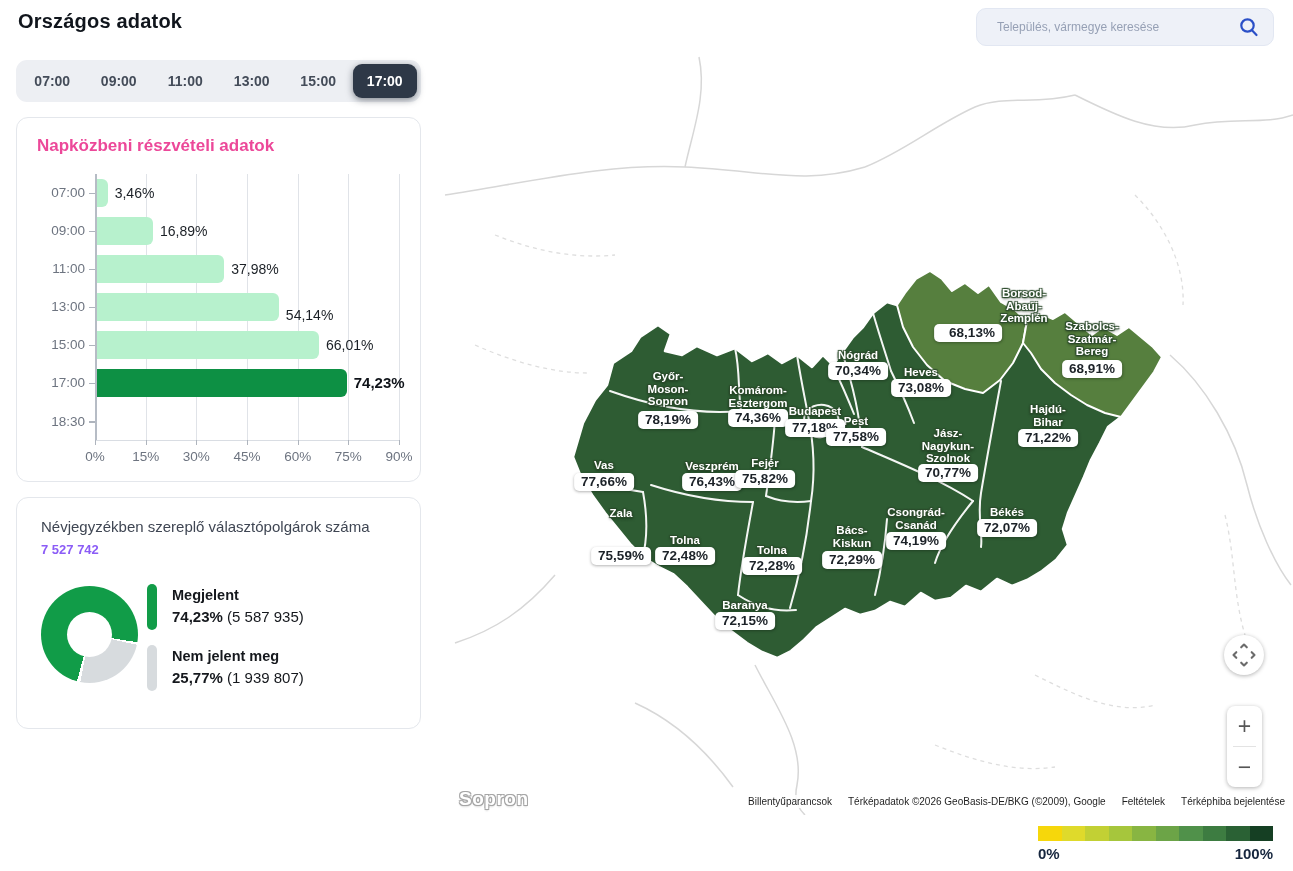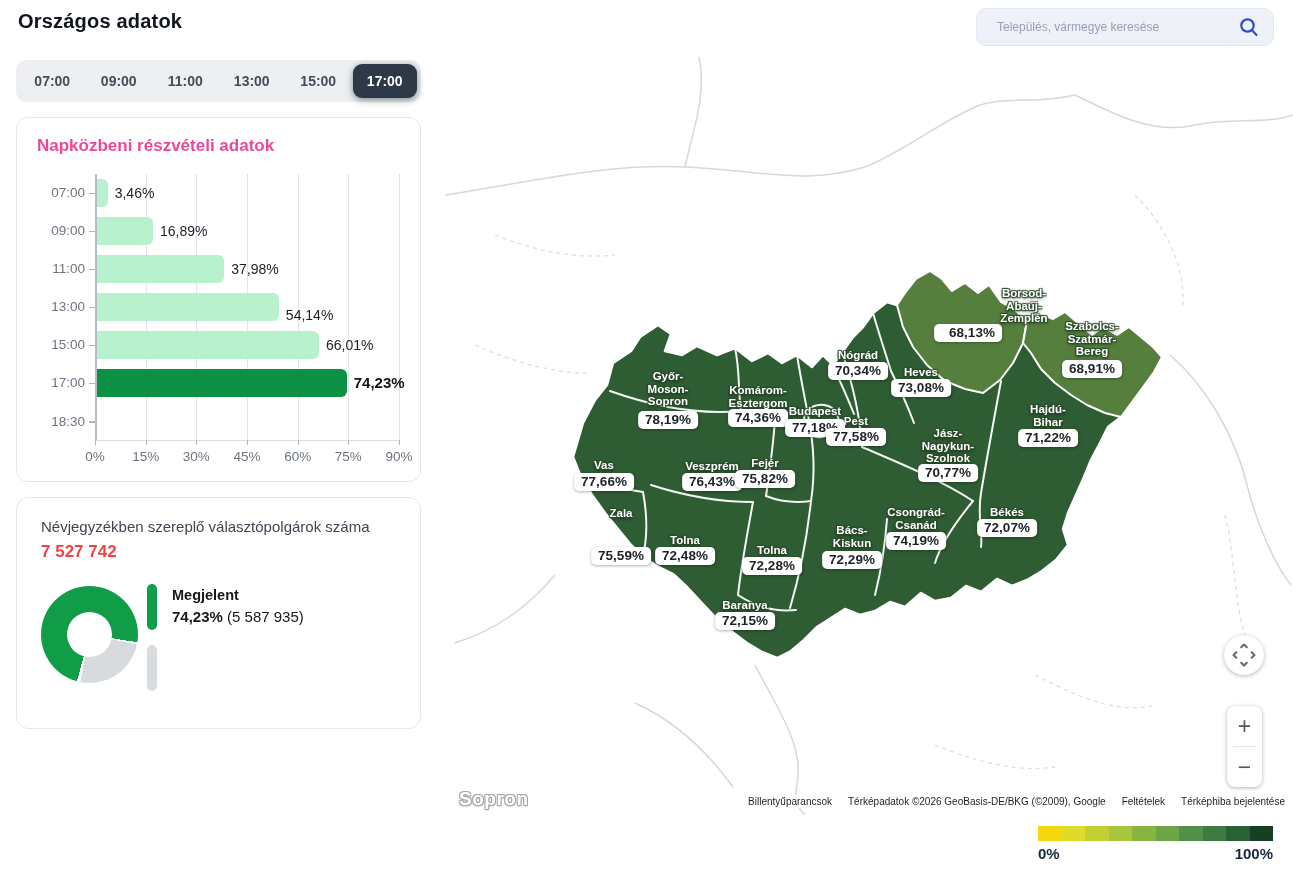--- a/index.html
+++ b/index.html
@@ -37,21 +37,21 @@
   .row .ylab { position:absolute; left:-62px; width:52px; text-align:right; top:0; height:100%;
     line-height:38.1px; font-size:13.5px; color:#6d7480; }
   .row::before { content:""; position:absolute; left:-6px; top:18.5px; width:6px; height:1.5px; background:#aeb4bd; }
   .bar { position:absolute; left:1px; top:5px; height:28px; border-radius:0 6px 6px 0; z-index:1;}
   .val { position:absolute; top:5px; height:28px; line-height:28px; font-size:14px; color:#1b2026; z-index:3;}
   .val.hl { font-weight:700; font-size:15px; color:#0f1319; }
   .xlab { position:absolute; top:calc(100% + 9px); transform:translateX(-50%); font-size:13.5px; color:#6d7480; }
   
   #donut-panel { left:16px; top:497px; width:405px; height:232px; padding:20px 24px; }
   .donut-title { font-size:15px; color:#3f4653; }
-  .donut-total { font-size:17px; font-weight:700; color:#ef4444; margin-top:7px; }
+  .donut-total { font-size:13px; font-weight:700; color:#8b5cf6; margin-top:7px; }
   .donut { position:absolute; left:24px; top:88px; width:97px; height:97px; border-radius:50%; }
   .donut::after { content:""; position:absolute; inset:26px; background:#fff; border-radius:50%; }
   .legend { position:absolute; left:130px; top:86px; }
   .leg-item { display:flex; margin-bottom:15px; }
   .leg-bar { width:10px; height:46px; border-radius:5px; margin-right:15px; flex:0 0 auto;}
   .leg-label { font-weight:700; font-size:14.5px; color:#15181d; margin-top:3px;}
   .leg-val { font-size:15px; color:#15181d; margin-top:5px; }
   .leg-val b { font-weight:700; }
   
   .map-svg { position:absolute; left:435px; top:55px; cursor:grab; }
@@ -170,20 +170,24 @@
     <div class="legend" id="donut-legend">
         <div class="leg-item">
           <div class="leg-bar" style="background: rgb(17, 156, 72);"></div>
           <div>
             <div class="leg-label">Megjelent</div>
             <div class="leg-val"><b>74,23%</b> (5 587 935)</div>
           </div>
         </div>
         <div class="leg-item">
           <div class="leg-bar" style="background: rgb(215, 219, 222);"></div>
+          <div>
+            <div class="leg-label">Nem jelent meg</div>
+            <div class="leg-val"><b>25,77%</b> (1 939 807)</div>
+          </div>
         </div>
       </div>
   </div>
 
   <svg class="map-svg" width="858" height="760" viewBox="0 0 858 760">
 
     <g stroke="#d7d7d7" stroke-width="1.5" fill="none">
       <path d="M10,140 C90,128 170,108 250,112 C330,116 370,130 430,112"></path>
       <path d="M430,112 C470,96 500,70 540,52 C570,40 600,50 640,40"></path>
       <path d="M250,112 C258,75 272,40 264,2"></path>

